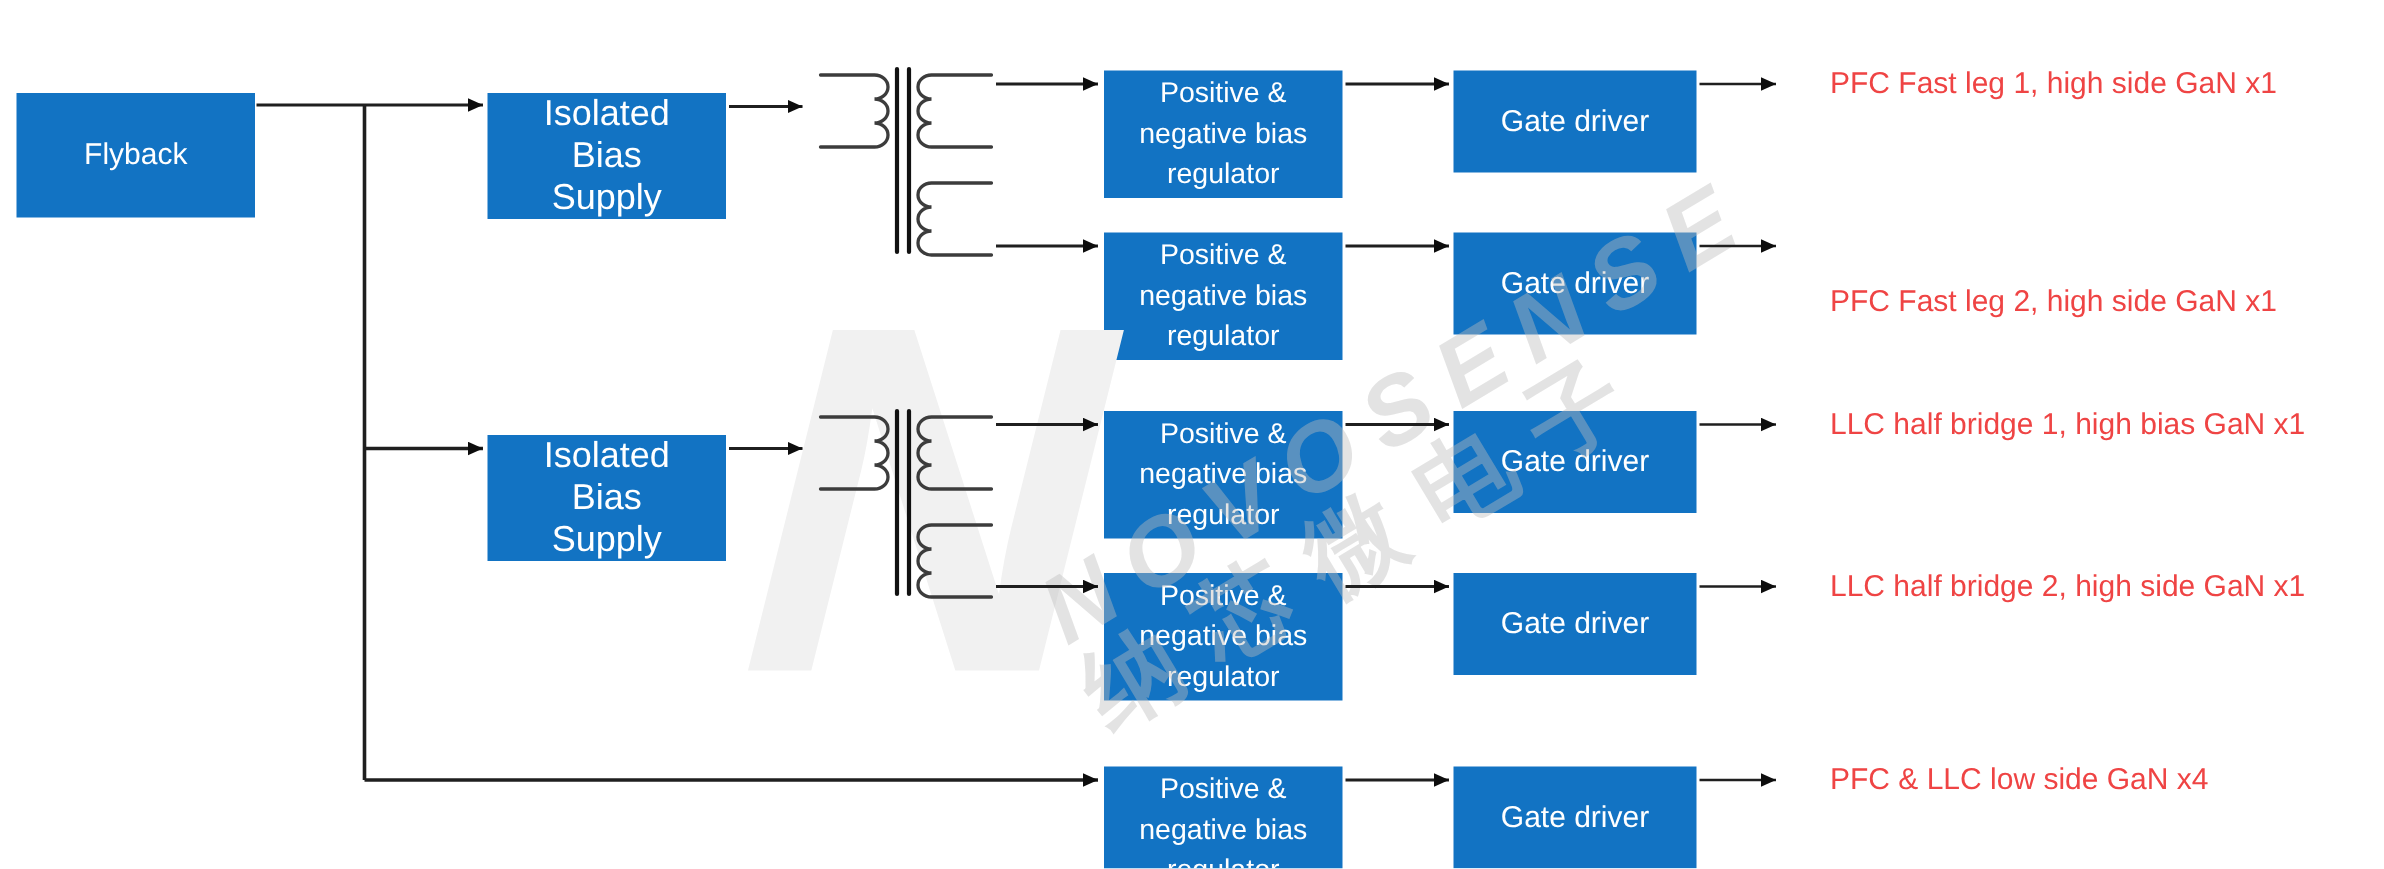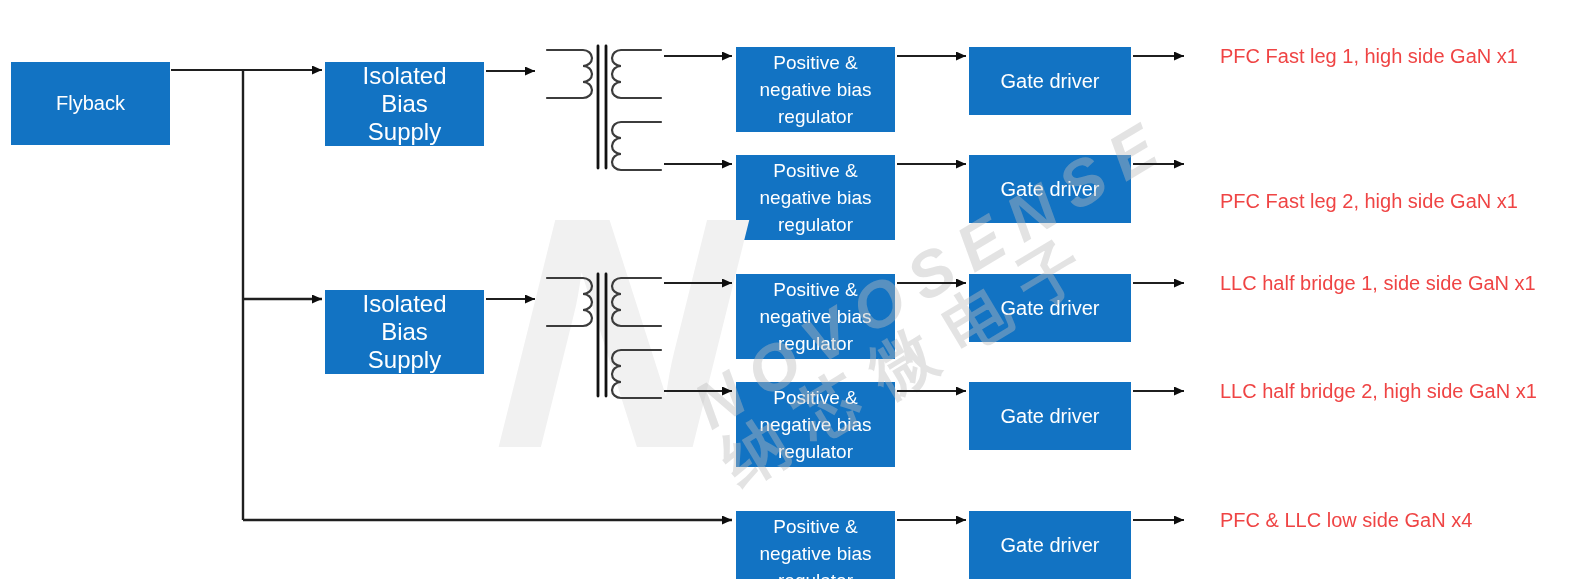--- a/index.html
+++ b/index.html
@@ -113,21 +113,21 @@
   </div>
   <div class="node gd rt4">
     <span class="wrap">Gate driver</span>
   </div>
   <div class="node gd rt5">
     <span class="wrap">Gate driver</span>
   </div>
 
   <div class="out-label ol1">PFC Fast leg 1, high side GaN x1</div>
   <div class="out-label ol2">PFC Fast leg 2, high side GaN x1</div>
-  <div class="out-label ol3">LLC half bridge 1, side side GaN x1</div>
+  <div class="out-label ol3">LLC half bridge 1, high bias GaN x1</div>
   <div class="out-label ol4">LLC half bridge 2, high side GaN x1</div>
   <div class="out-label ol5">PFC &amp; LLC low side GaN x4</div>
 
   <svg id="wires" width="1589" height="579" viewBox="0 0 1589 579">
     <defs>
       <marker id="ah" markerUnits="userSpaceOnUse" markerWidth="11" markerHeight="10" refX="10" refY="4.5" orient="auto">
         <path d="M0,0 L10,4.5 L0,9 Z" fill="#0d0d0d"></path>
       </marker>
     </defs>
 

